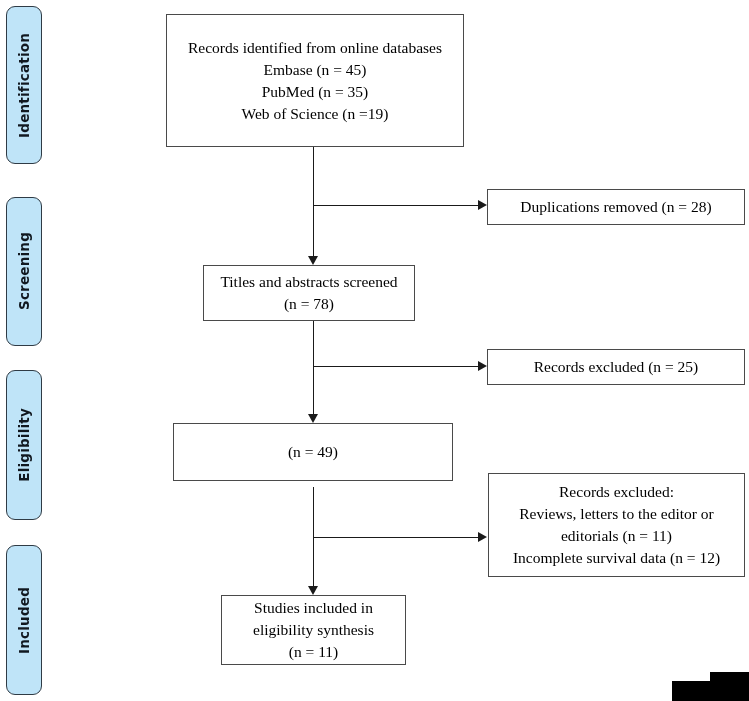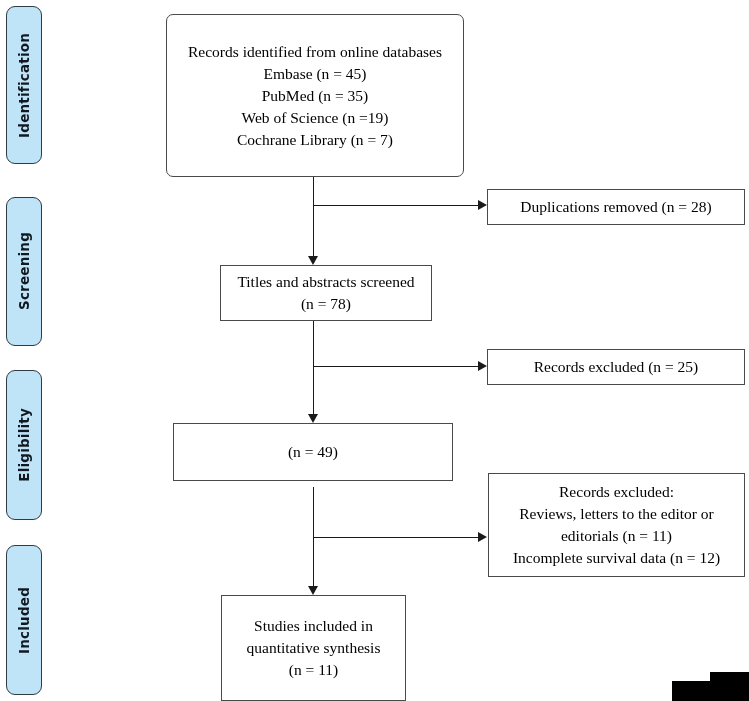--- a/index.html
+++ b/index.html
@@ -132,54 +132,53 @@
 
   <div class="conn-h" style="left:313px; top:366px; width:166px;"></div>
   <div class="arrow-right" style="left:478px; top:361px;"></div>
 
   <div class="conn-v" style="left:313px; top:487px; height:100px;"></div>
   <div class="arrow-down" style="left:308px; top:586px;"></div>
 
   <div class="conn-h" style="left:313px; top:537px; width:166px;"></div>
   <div class="arrow-right" style="left:478px; top:532px;"></div>
 
-  <div class="flow-box" style="left:166px; top:14px; width:298px; height:163px;border-radius:7px;">
+  <div class="flow-box" style="left:166px; top:14px; width:298px; height:133px;">
     <span class="line">Records identified from online databases</span>
     <span class="line">Embase (n = 45)</span>
     <span class="line">PubMed (n = 35)</span>
     <span class="line">Web of Science (n =19)</span>
-    <span class="line">Cochrane Library (n = 7)</span>
   </div>
 
   <div class="flow-box" style="left:487px; top:189px; width:258px; height:36px;">
     <span class="line">Duplications removed (n = 28)</span>
   </div>
 
-  <div class="flow-box" style="left:220px; top:265px; width:212px; height:56px;">
+  <div class="flow-box" style="left:203px; top:265px; width:212px; height:56px;">
     <span class="line">Titles and abstracts screened</span>
     <span class="line">(n = 78)</span>
   </div>
 
   <div class="flow-box" style="left:487px; top:349px; width:258px; height:36px;">
     <span class="line">Records excluded (n = 25)</span>
   </div>
 
   <div class="flow-box" style="left:173px; top:423px; width:280px; height:58px;">
     <span class="line">(n = 49)</span>
   </div>
 
   <div class="flow-box" style="left:488px; top:473px; width:257px; height:104px;">
     <span class="line">Records excluded:</span>
     <span class="line">Reviews, letters to the editor or</span>
     <span class="line">editorials (n = 11)</span>
     <span class="line">Incomplete survival data (n = 12)</span>
   </div>
 
-  <div class="flow-box" style="left:221px; top:595px; width:185px; height:106px;">
+  <div class="flow-box" style="left:221px; top:595px; width:185px; height:70px;">
     <span class="line">Studies included in</span>
-    <span class="line">quantitative synthesis</span>
+    <span class="line">eligibility synthesis</span>
     <span class="line">(n = 11)</span>
   </div>
 
   <div class="artifact-block" style="left:672px; top:681px; width:77px; height:20px;"></div>
   <div class="artifact-block" style="left:710px; top:672px; width:39px; height:29px;"></div>
 
 </div>
 
 </body></html>

